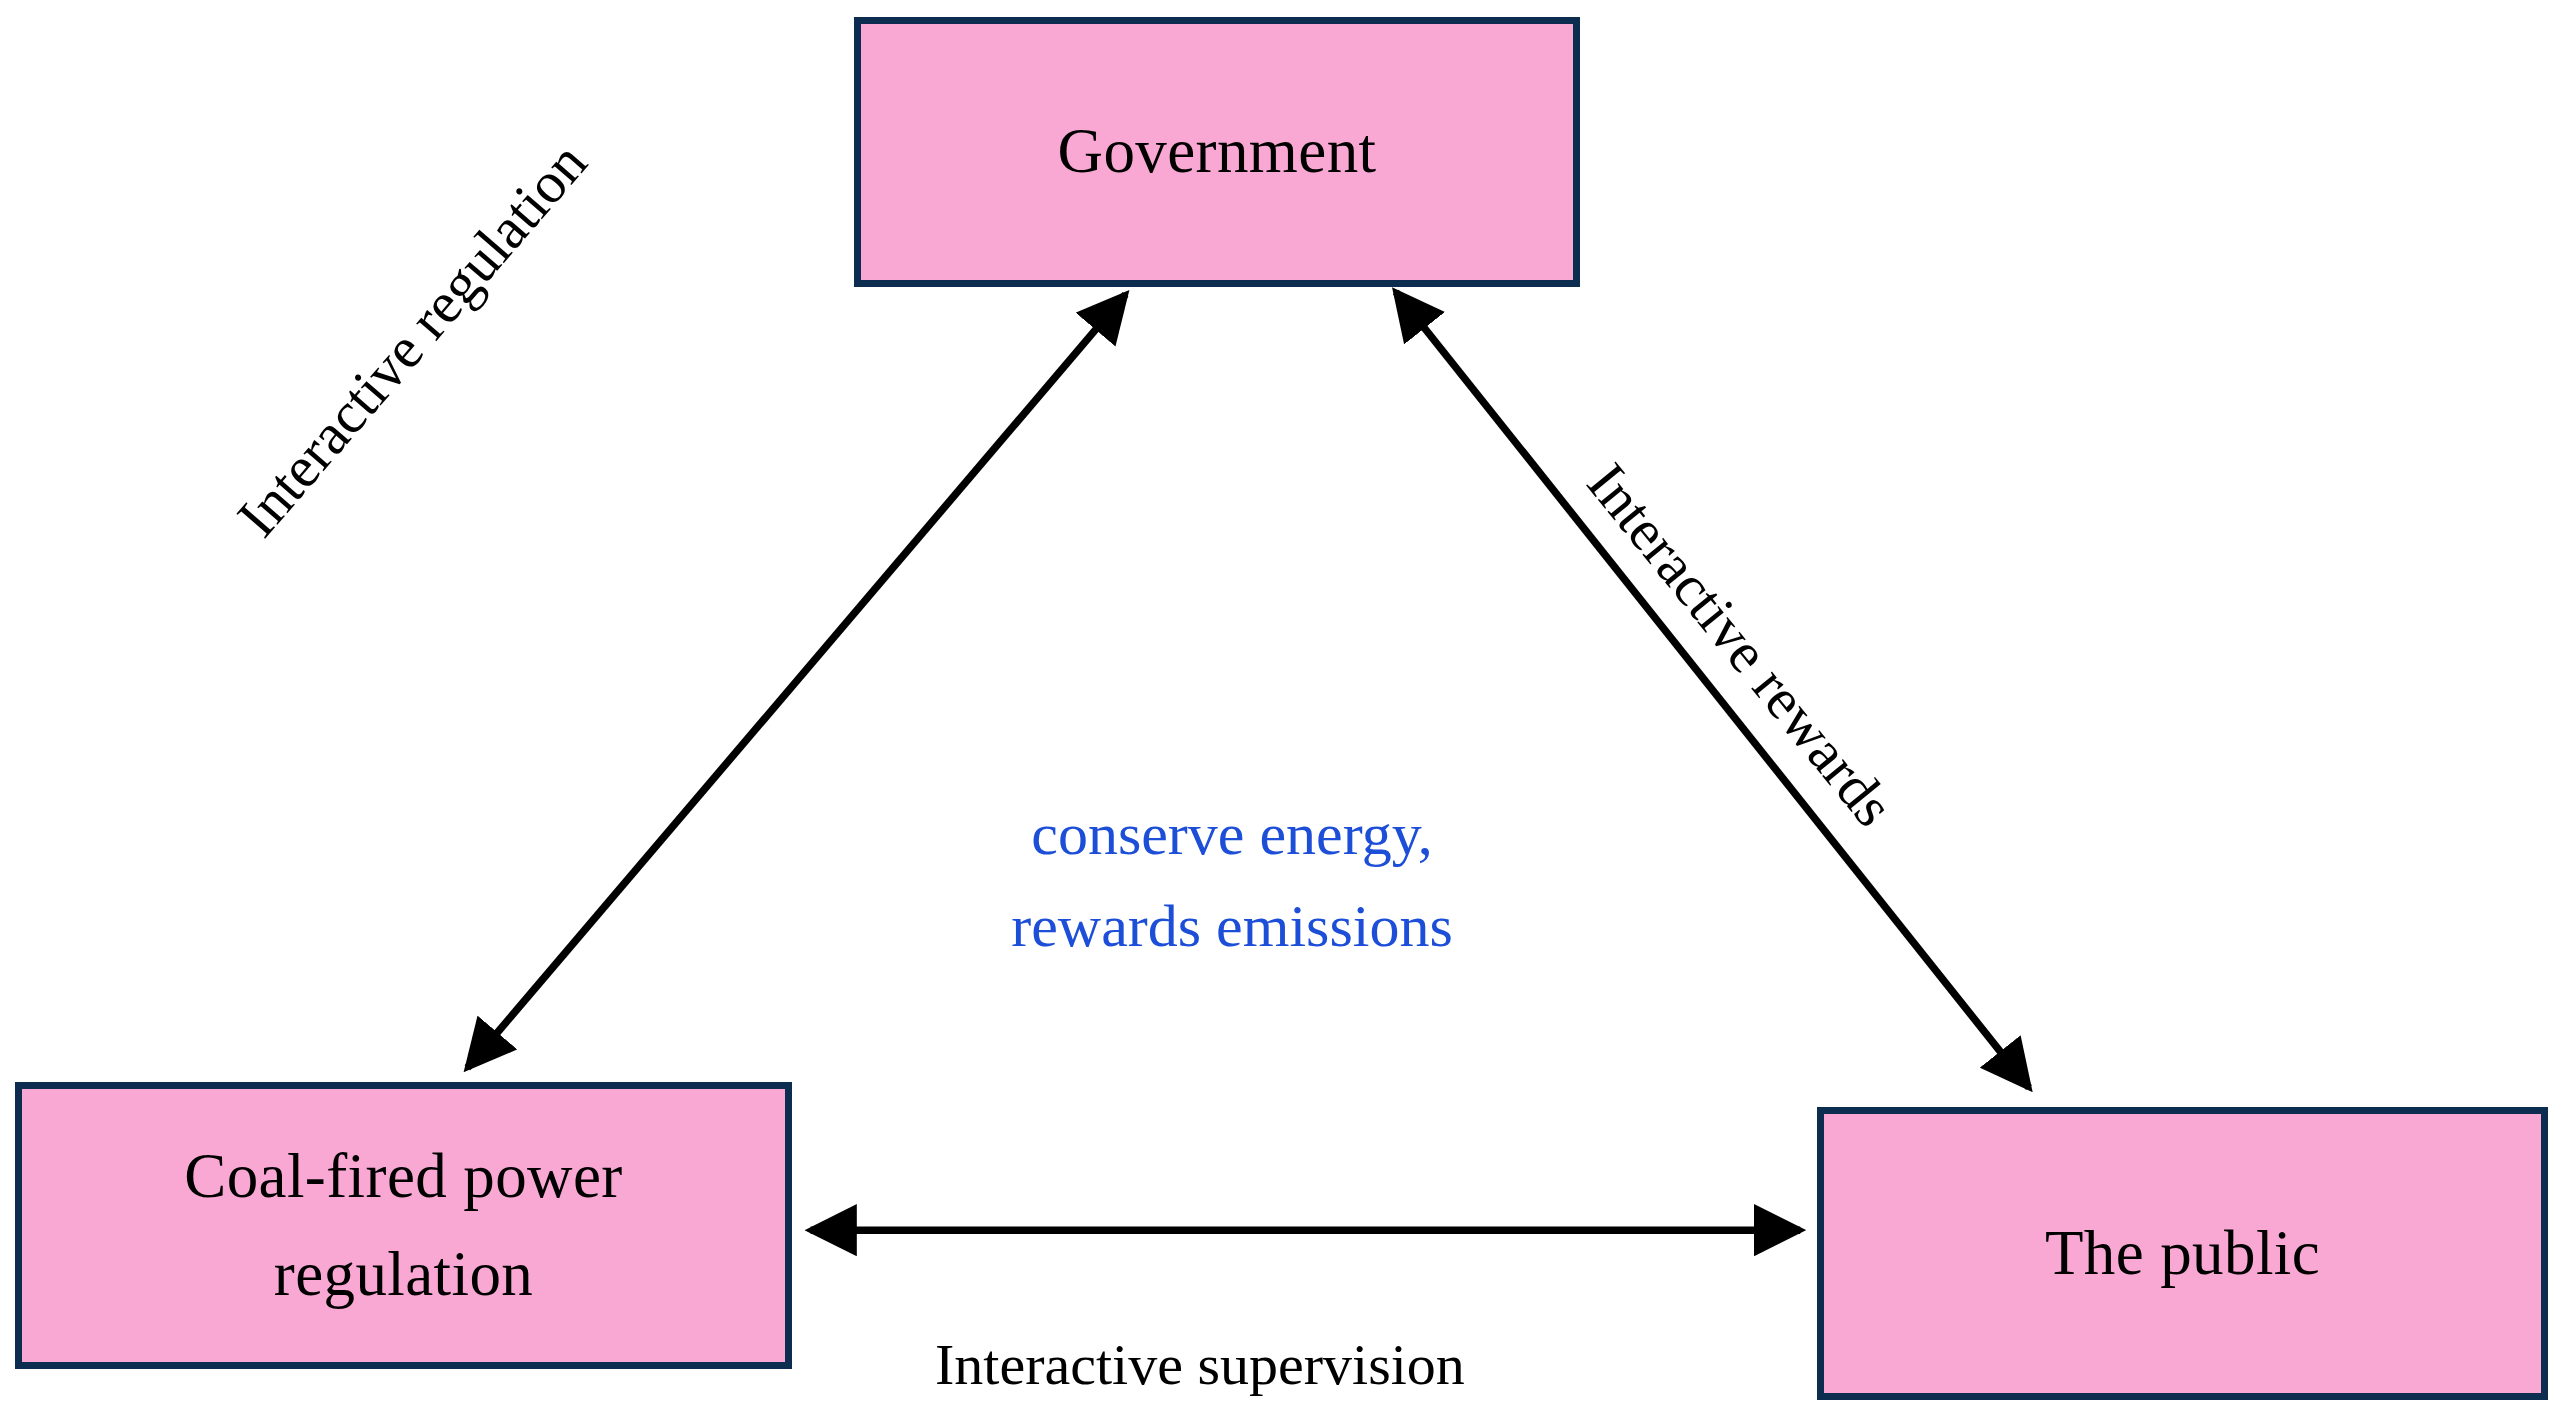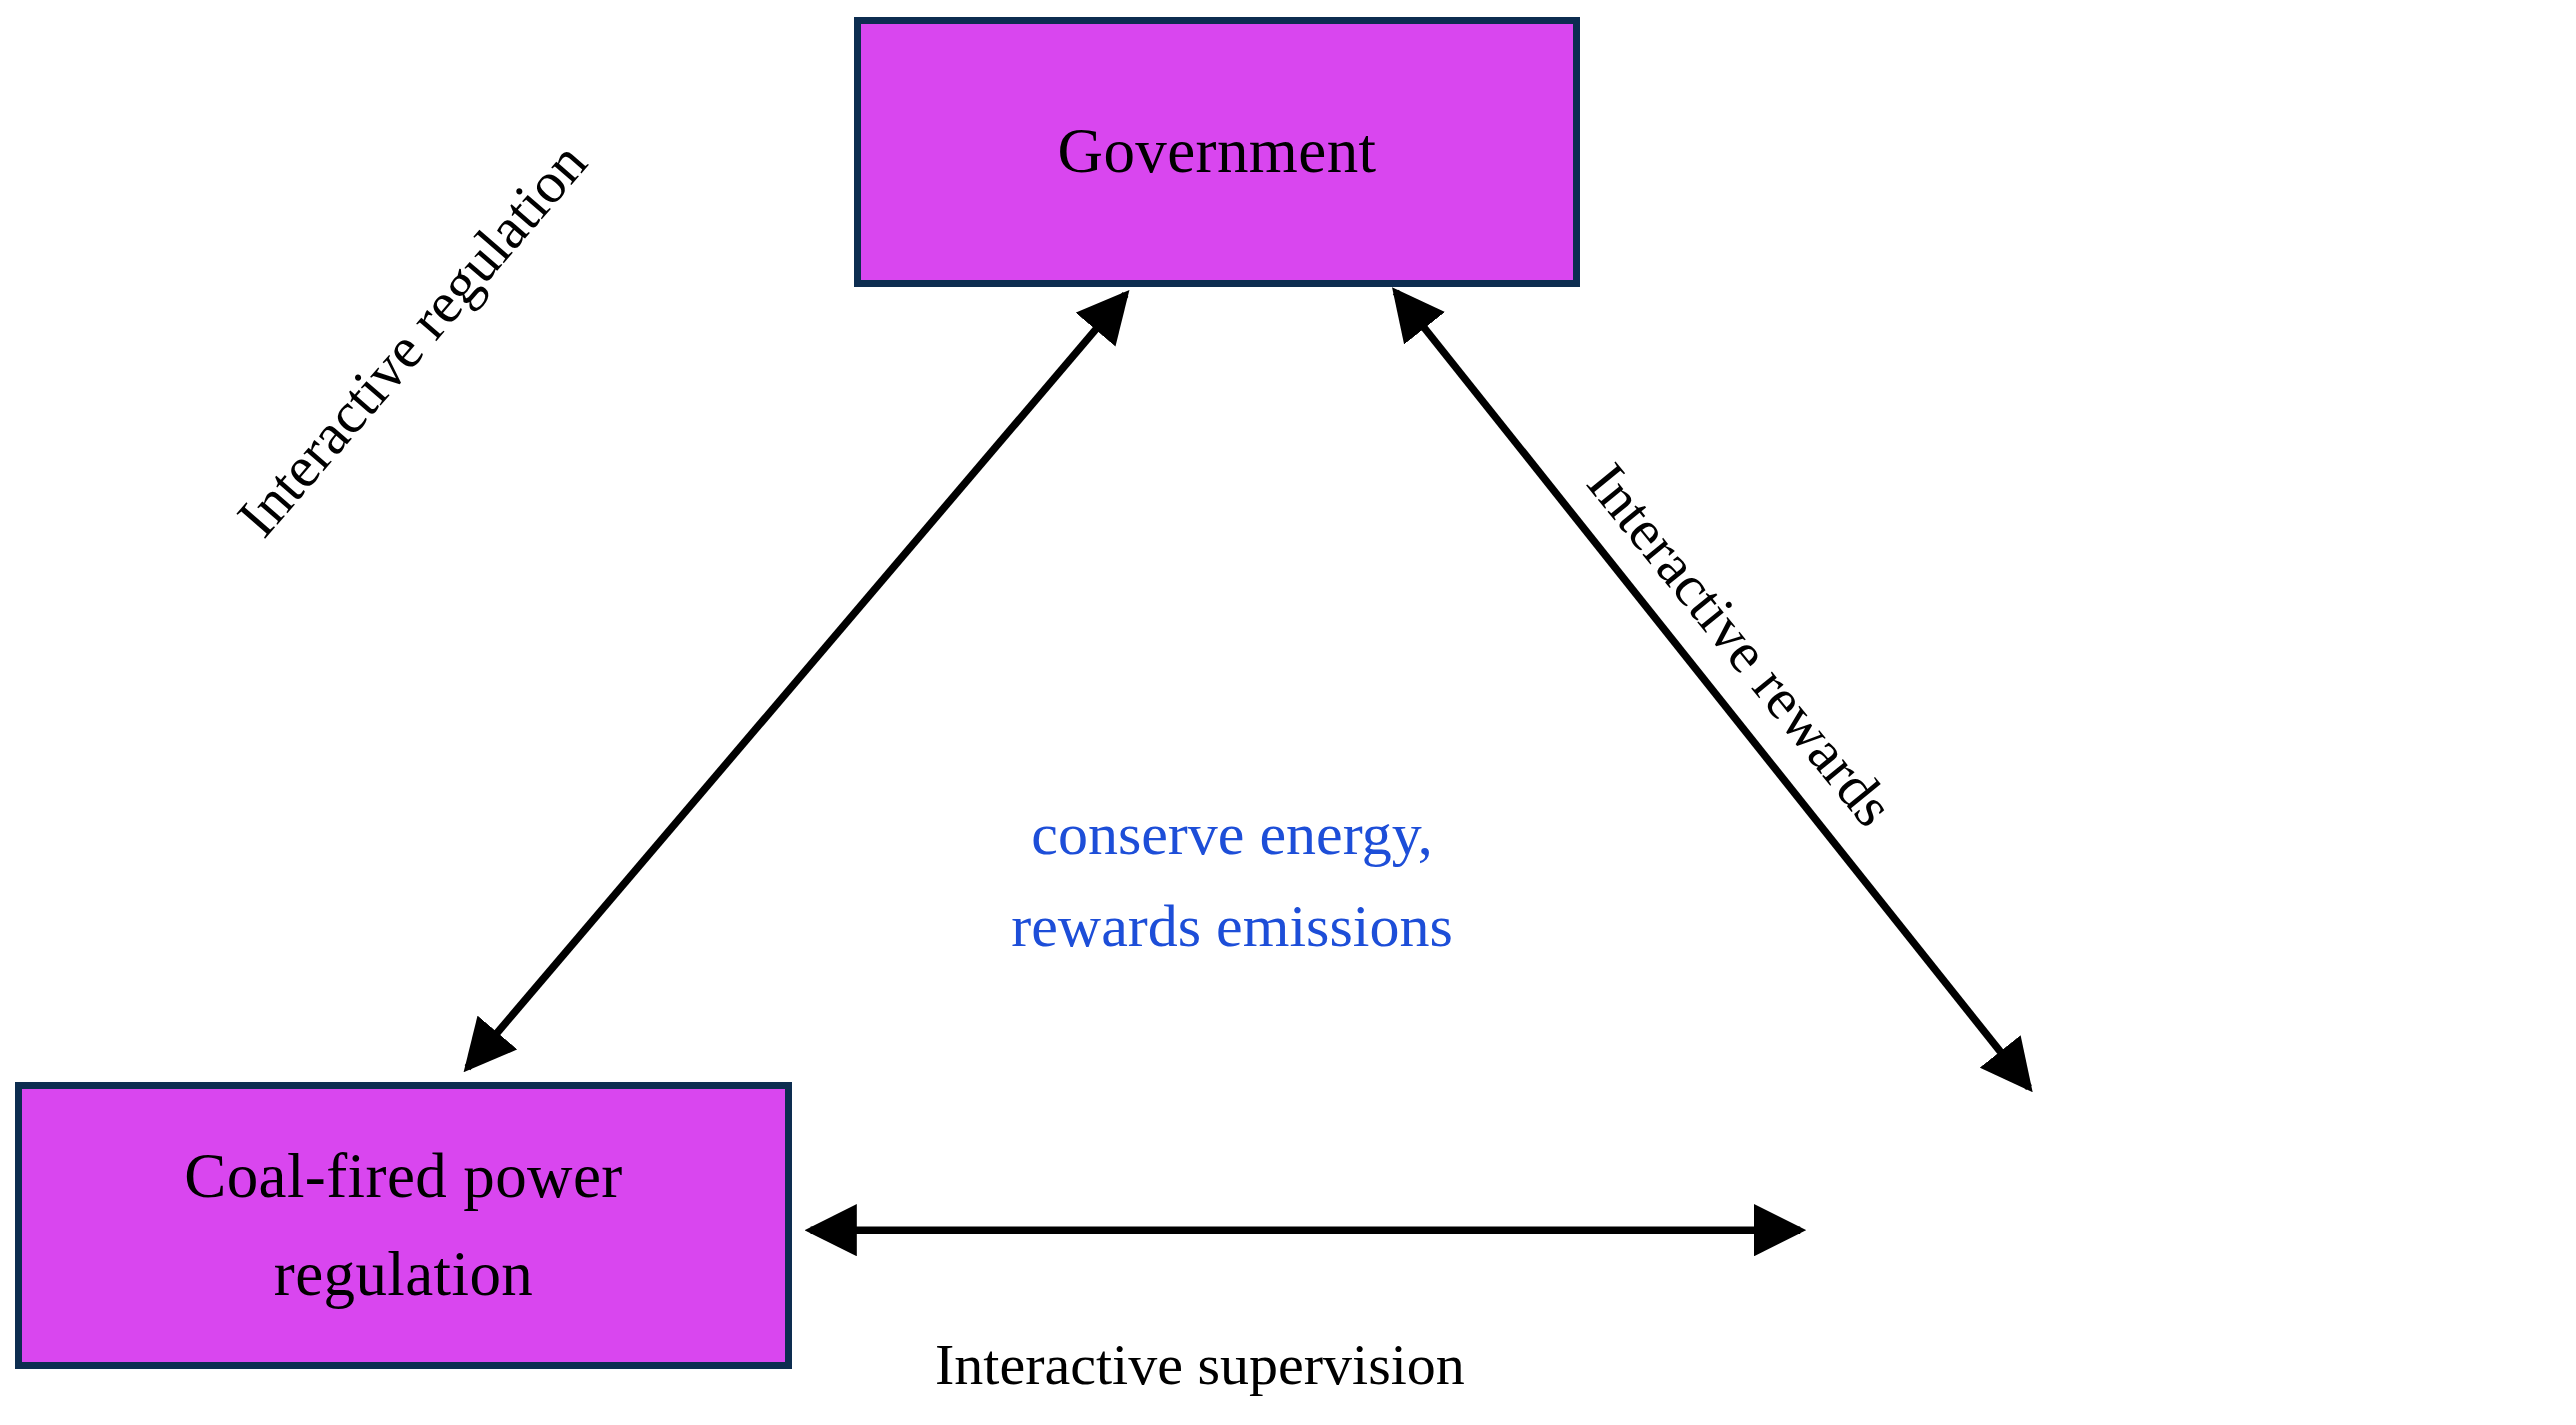--- a/index.html
+++ b/index.html
@@ -18,21 +18,21 @@
   svg.layer {
     position: absolute;
     left: 0;
     top: 0;
     width: 2576px;
     height: 1426px;
   }
   .node-box {
     position: absolute;
     box-sizing: border-box;
-    background: #d946ef;
+    background: #f9a8d4;
     border: 7.5px solid #0d2d50;
     display: flex;
     align-items: center;
     justify-content: center;
     text-align: center;
   }
   .node-label {
     font-family: "Liberation Serif", "DejaVu Serif", serif;
     color: #000000;
     line-height: 1.55;
@@ -109,20 +109,23 @@
     <span class="node-label">Government</span>
   </div>
 
   <div class="node-box" id="node-enterprise">
     <span class="node-label">
       <span>Coal-fired power</span><br>
       <span>regulation</span>
     </span>
   </div>
 
+  <div class="node-box" id="node-public">
+    <span class="node-label">The public</span>
+  </div>
 
   <div class="edge-label" id="label-regulation">Interactive regulation</div>
 
   <div class="edge-label" id="label-rewards">Interactive rewards</div>
 
   <div class="edge-label" id="label-supervision">Interactive supervision</div>
 
   <div id="center-text">
     <div>conserve energy,</div>
     <div>rewards emissions</div>

